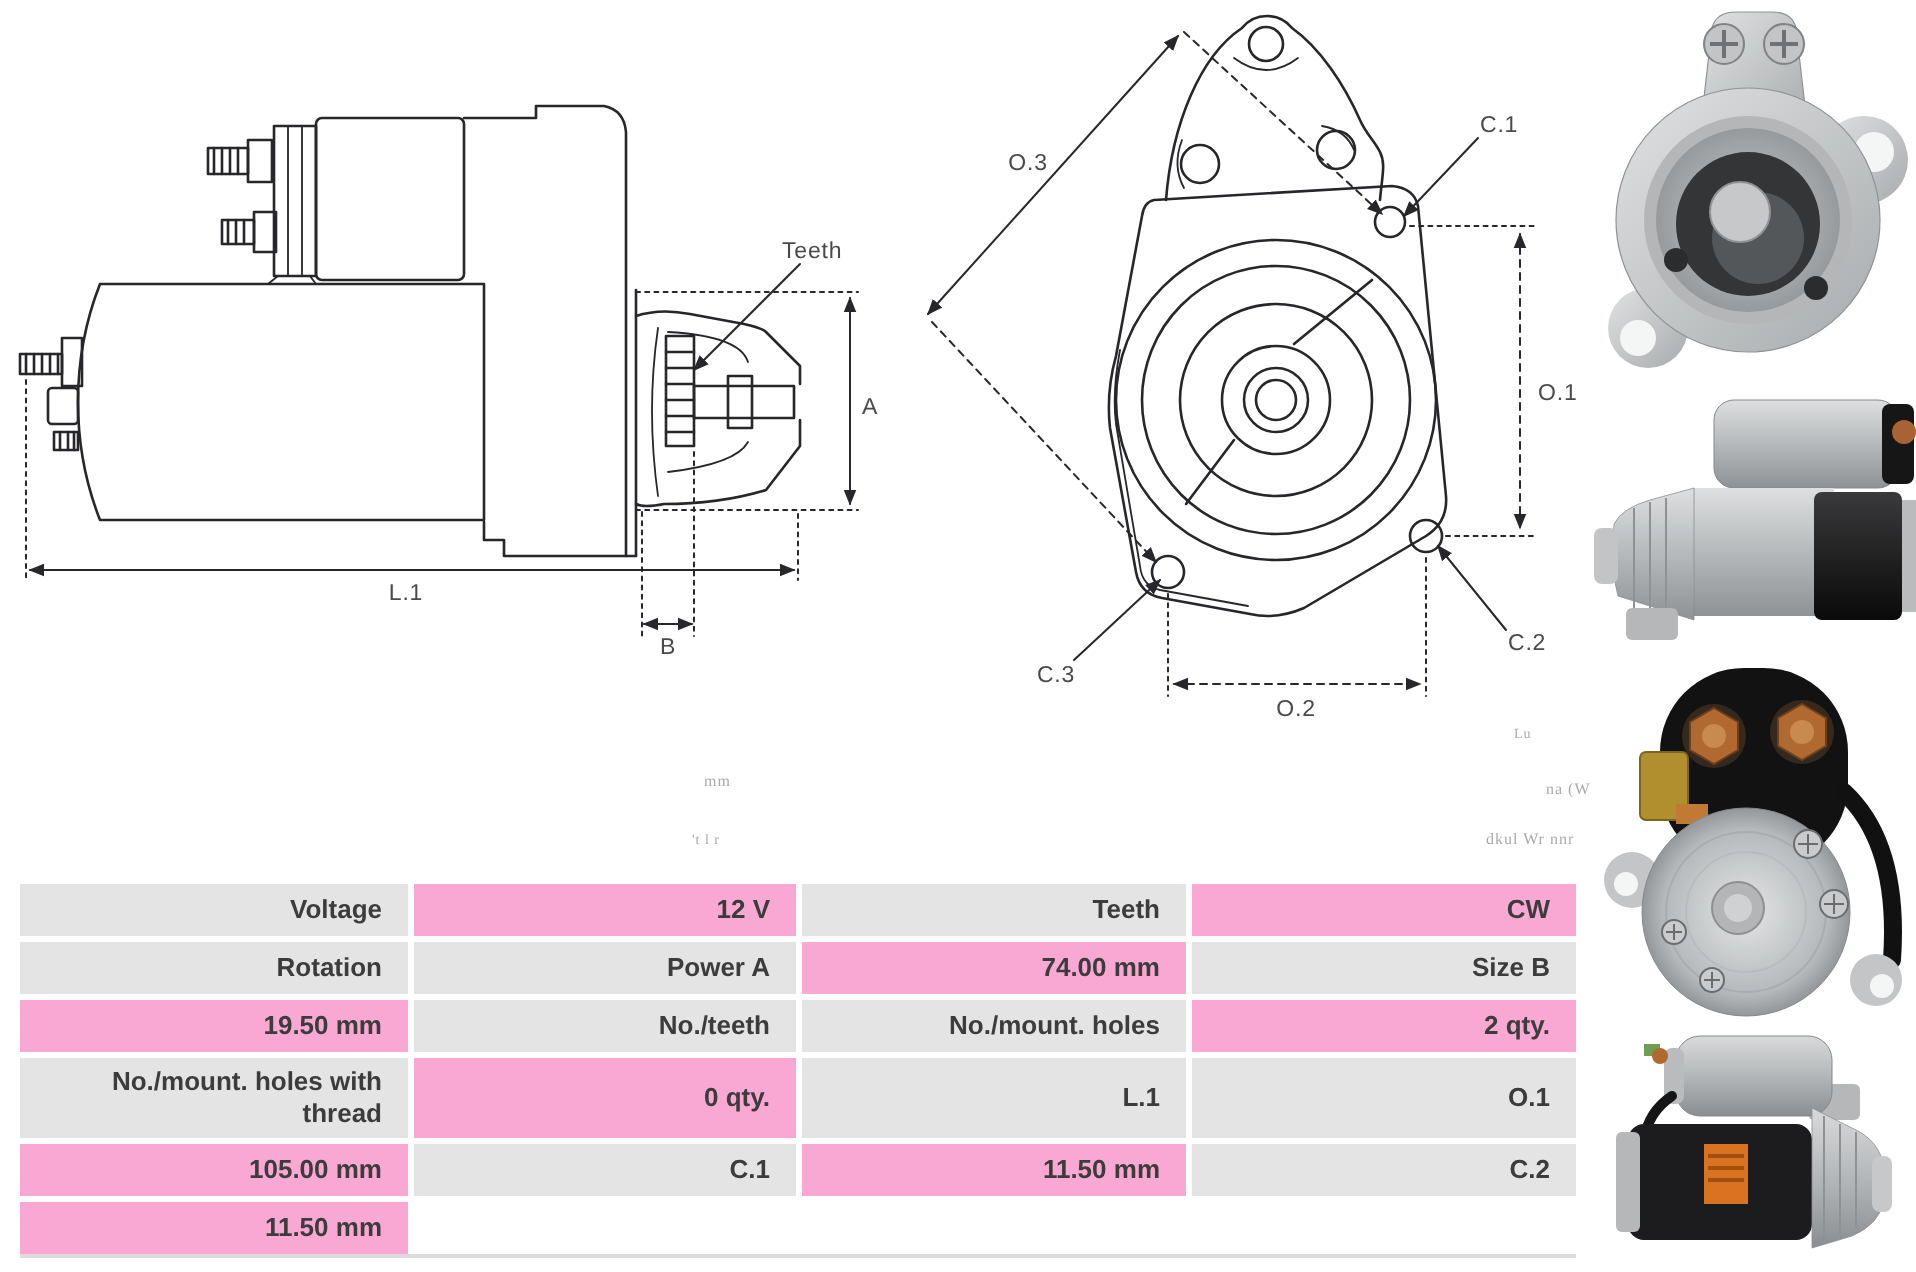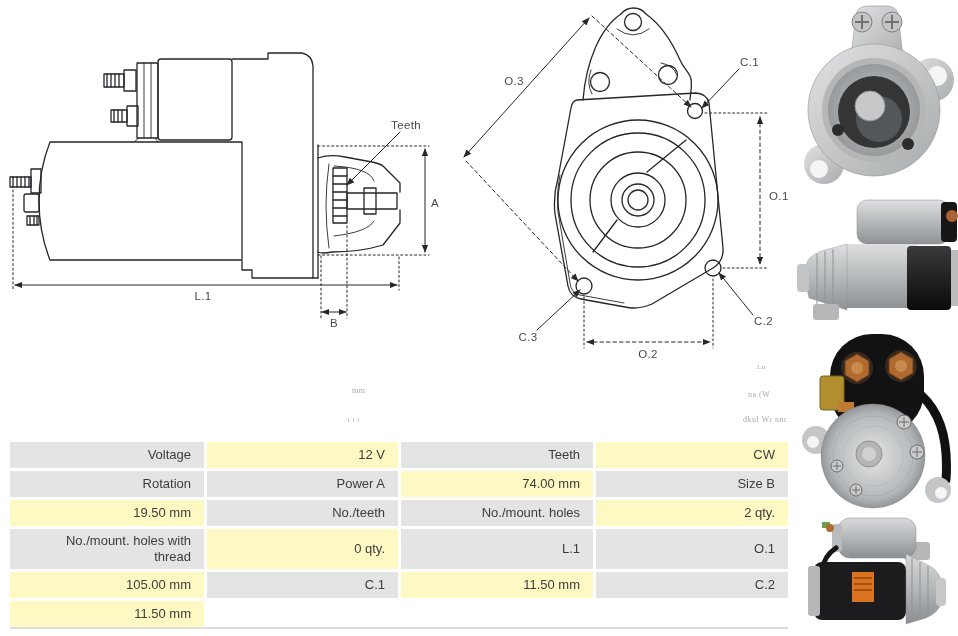--- a/index.html
+++ b/index.html
@@ -17,25 +17,25 @@
   .drawing text{fill:#4a4a4a;stroke:none;font:11.5px "Liberation Sans",sans-serif;letter-spacing:.4px;}
   
   .photo{position:absolute;}
   
   .wm{position:absolute;color:#8d8d8d;opacity:.75;font-size:8px;letter-spacing:.5px;
       font-family:Liberation Serif, serif;filter:blur(.3px);}
   
   .spec-table{position:absolute;left:10px;top:442px;width:778px;display:grid;
       grid-template-columns:194px 191px 192px 192px;
       grid-template-rows:26px 26px 26px 40px 26px 26px;
-      gap:3px;box-shadow:0 2px 0 #dcdcdc;}
+      gap:3px;box-shadow:0 2px 0 #dcdcdc;font-weight:bold;}
   .cell{display:flex;align-items:center;justify-content:flex-end;text-align:right;
       padding:0 13px 0 18px;font-size:13px;color:#3c3c3c;line-height:1.25;}
   .cell.label{background:#e4e4e4;}
-  .cell.value{background:#fef9c3;}
+  .cell.value{background:#f9a8d4;}
 </style>
 </head>
 <body>
 
 <div class="canvas">
 
   <svg class="drawing" style="left:0;top:0" width="440" height="340" viewBox="0 0 440 340">
     <defs>
       <marker id="aS" viewBox="0 0 10 10" refX="9" refY="5" markerWidth="8" markerHeight="8" orient="auto-start-reverse">
         <path d="M0,1 L10,5 L0,9 z" style="fill:#26262b;stroke:none"></path>
@@ -313,21 +313,21 @@
     <rect x="44" y="60" width="22" height="30" fill="#d9731f"></rect>
     <path d="M46,66 h18 M46,72 h18 M46,78 h18" stroke="#a54e12" stroke-width="2" fill="none"></path>
     <path d="M98,42 L118,52 Q132,58 134,72 L134,88 Q132,100 118,106 L98,112 Z" fill="url(#p4s)" stroke="#8a8d8f" stroke-width=".4"></path>
     <path d="M104,46 v62 M112,50 v56 M120,54 v48" stroke="#8f9294" stroke-width="1" fill="none"></path>
     <rect x="128" y="66" width="10" height="28" rx="4" fill="#c6c8ca"></rect>
   </svg>
 
   <span class="wm" style="left:352px;top:386px">mm</span>
   <span class="wm" style="left:346px;top:416px;font-size:7px">'t l r</span>
   <span class="wm" style="left:757px;top:363px;font-size:7px">Lu</span>
-  <span class="wm" style="left:748px;top:390px">na (W</span>
+  <span class="wm" style="left:773px;top:390px">na (W</span>
   <span class="wm" style="left:743px;top:415px">dkul  Wr nnr</span>
 
   <div class="spec-table">
     <div class="cell label">Voltage</div>
     <div class="cell value">12 V</div>
     <div class="cell label">Teeth</div>
 
     <div class="cell value">CW</div>
     <div class="cell label">Rotation</div>
     <div class="cell label">Power A</div>

